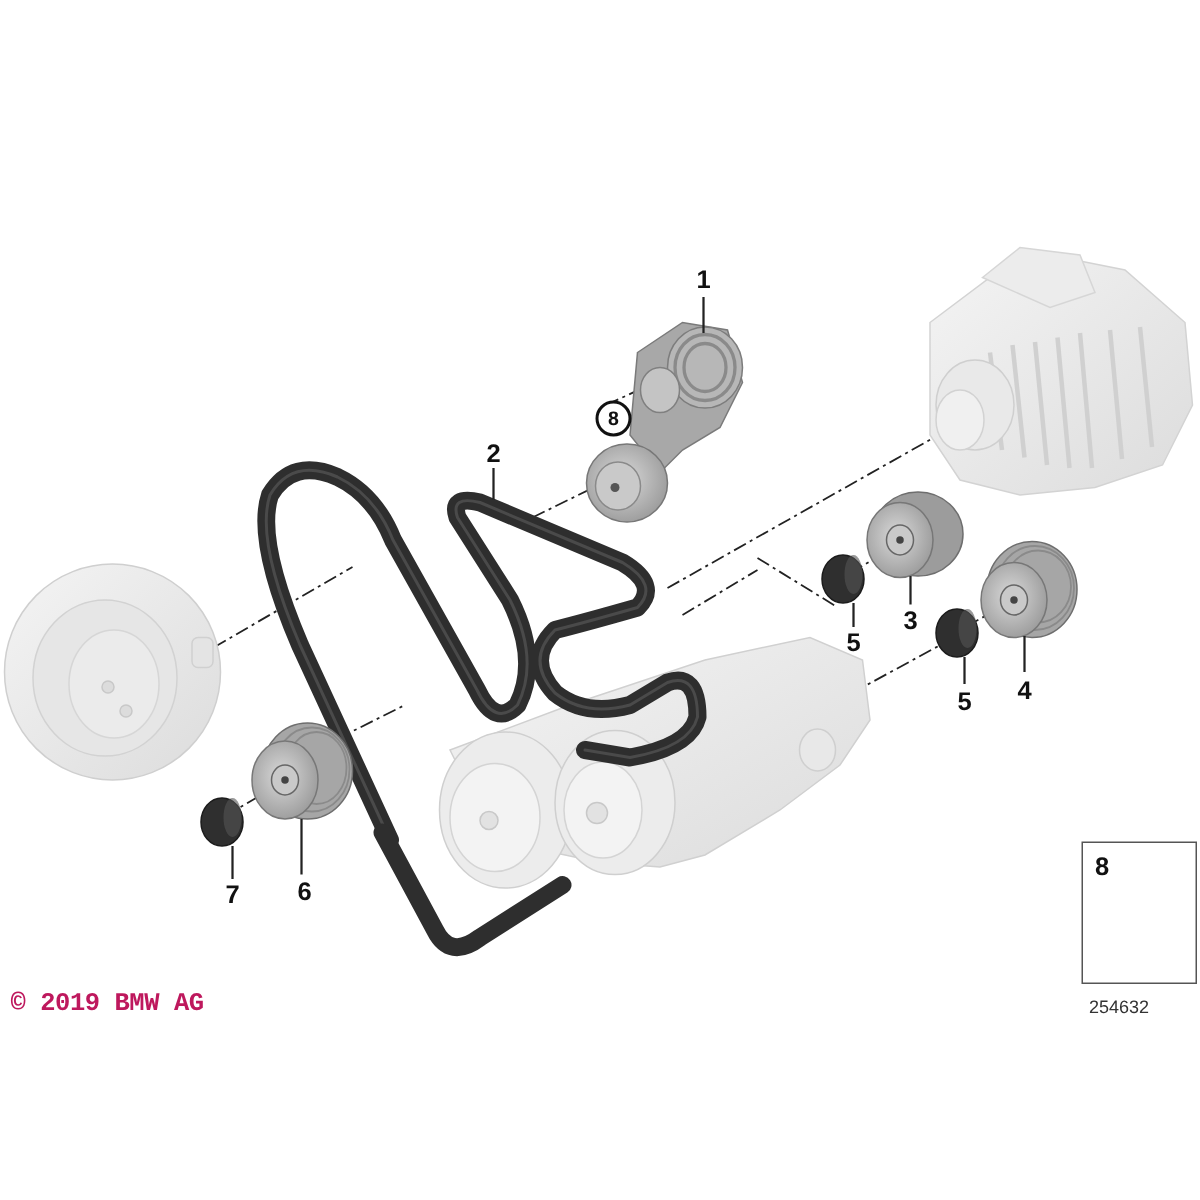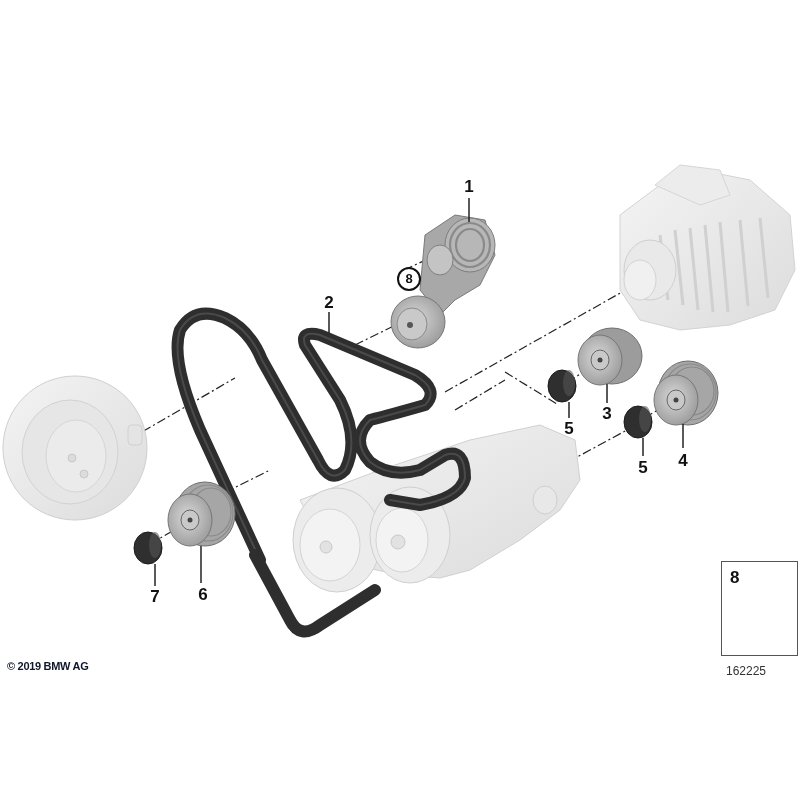--- a/index.html
+++ b/index.html
@@ -1,20 +1,20 @@
 <!DOCTYPE html>
 <html><head>
 <meta charset="utf-8">
 <style>
   html, body { margin: 0; padding: 0; background: #ffffff; }
   body { width: 800px; height: 800px; position: relative; overflow: hidden; font-family: "Liberation Sans", sans-serif; }
   #stage { position: absolute; left: 0; top: 0; width: 800px; height: 800px; }
   .callout { position: absolute; font-family: "Liberation Sans", sans-serif; font-weight: bold; font-size: 17px; color: #111; line-height: 1; transform: translate(-50%, 0); }
   .callout-circled { position: absolute; width: 20px; height: 20px; border: 2px solid #111; border-radius: 50%; font-weight: bold; font-size: 13px; color: #111; text-align: center; line-height: 20px; transform: translate(-50%, -50%); background: #fff; }
-  .copyright { position: absolute; left: 7px; top: 660px; font-size: 11px; font-weight: bold; color: #0f172a; letter-spacing: -0.3px; }
+  .copyright { position: absolute; left: 7px; top: 660px; font-size: 17px; font-weight: bold; color: #be185d; letter-spacing: -0.3px; font-family: Liberation Mono, monospace; }
   .inset { position: absolute; left: 721px; top: 561px; width: 75px; height: 93px; border: 1px solid #555; background: #fff; }
   .inset-label { position: absolute; left: 8px; top: 6px; font-weight: bold; font-size: 17px; color: #111; }
   .diagram-id { position: absolute; left: 726px; top: 664px; font-size: 12px; color: #333; }
 </style>
 </head>
 <body>
 
 <div id="stage">
 <svg width="800" height="800" viewBox="0 0 800 800" xmlns="http://www.w3.org/2000/svg">
   <defs>
@@ -182,15 +182,15 @@
   <span class="callout" style="left:643px; top:459px;">5</span>
   <span class="callout" style="left:203px; top:586px;">6</span>
   <span class="callout" style="left:155px; top:588px;">7</span>
   <span class="callout-circled" style="left:409px; top:279px;">8</span>
 
   
   <div class="inset">
     <span class="inset-label">8</span>
   </div>
 
-  <span class="diagram-id">162225</span>
+  <span class="diagram-id">254632</span>
   <span class="copyright">© 2019 BMW AG</span>
 </div>
 
 </body></html>

